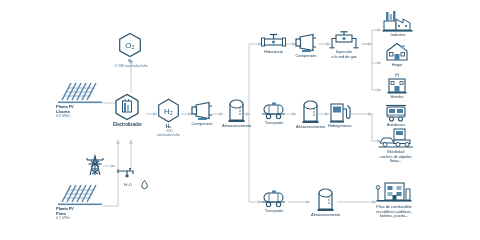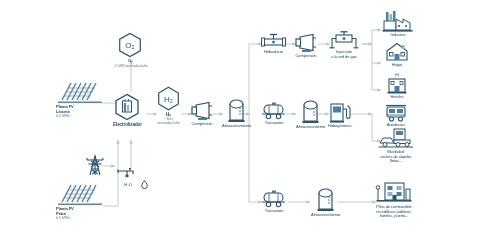--- a/index.html
+++ b/index.html
@@ -201,21 +201,21 @@
         <rect x="9.5" y="8" width="9" height="11" fill="none" stroke="#2a5570" stroke-width="1"></rect>
         <rect x="11" y="10" width="2" height="9" fill="#4a7fa5"></rect>
         <rect x="14" y="12" width="2" height="7" fill="#8fb2c9"></rect>
         <path d="M12,8 L12,6.2" stroke="#2a5570" stroke-width="1"></path>
         <path d="M15.5,8 L15.5,6.2" stroke="#2a5570" stroke-width="1"></path>
       </svg>
     </span>
     <span class="lbl b t55">Electrolizador</span>
   </div>
 
-  <div class="node" style="left:156px;top:86px;">
+  <div class="node" style="left:156px;top:98px;">
     <span class="ico">
       <svg width="25" height="25" viewBox="0 0 25 25">
         <path d="M12.5,1.3 L22.3,7 L22.3,18 L12.5,23.7 L2.7,18 L2.7,7 z" fill="#fff" stroke="#2a5570" stroke-width="1.2"></path>
         <text x="12.5" y="15.5" text-anchor="middle" font-family="Liberation Sans, sans-serif" font-size="8" fill="#2a5570">H₂</text>
       </svg>
     </span>
     <span class="lbl b t55">H₂</span>
     <span class="sub">~300
 toneladas/año</span>
   </div>

